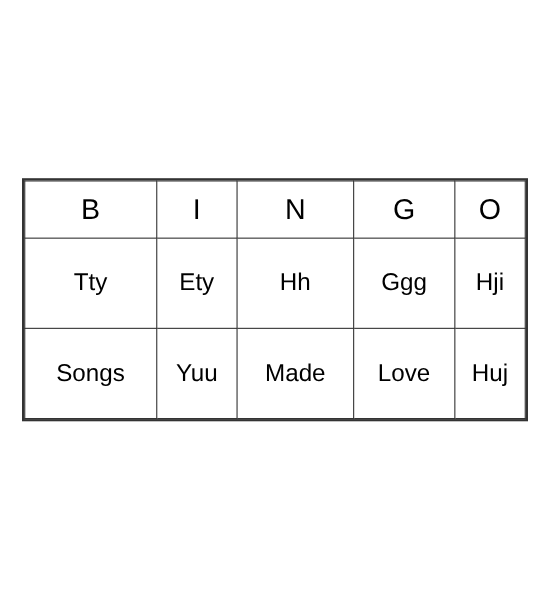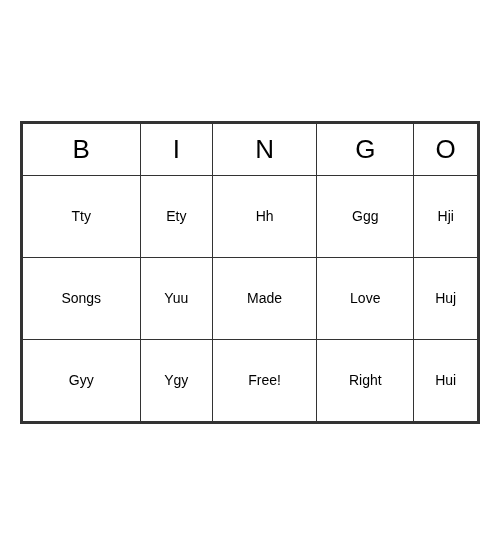--- a/index.html
+++ b/index.html
@@ -26,21 +26,21 @@
     .bingo-table {
       width: 100%;
       border-collapse: collapse;
     }
 
     .bingo-table th,
     .bingo-table td {
       border: 1px solid #333;
       text-align: center;
       vertical-align: middle;
-      font-size: 14px;
+      font-size: 22px;
     }
 
     .bingo-table th {
       height: 52px;
       font-weight: normal;
       font-size: 26px;
     }
 
     .bingo-table td {
       height: 82px;
@@ -68,22 +68,15 @@
           <td>Ggg</td>
           <td>Hji</td>
         </tr>
         <tr>
           <td>Songs</td>
           <td>Yuu</td>
           <td>Made</td>
           <td>Love</td>
           <td>Huj</td>
         </tr>
-        <tr>
-          <td>Gyy</td>
-          <td>Ygy</td>
-          <td>Free!</td>
-          <td>Right</td>
-          <td>Hui</td>
-        </tr>
       </tbody>
   </table>
 </div>
 
 </body></html>

